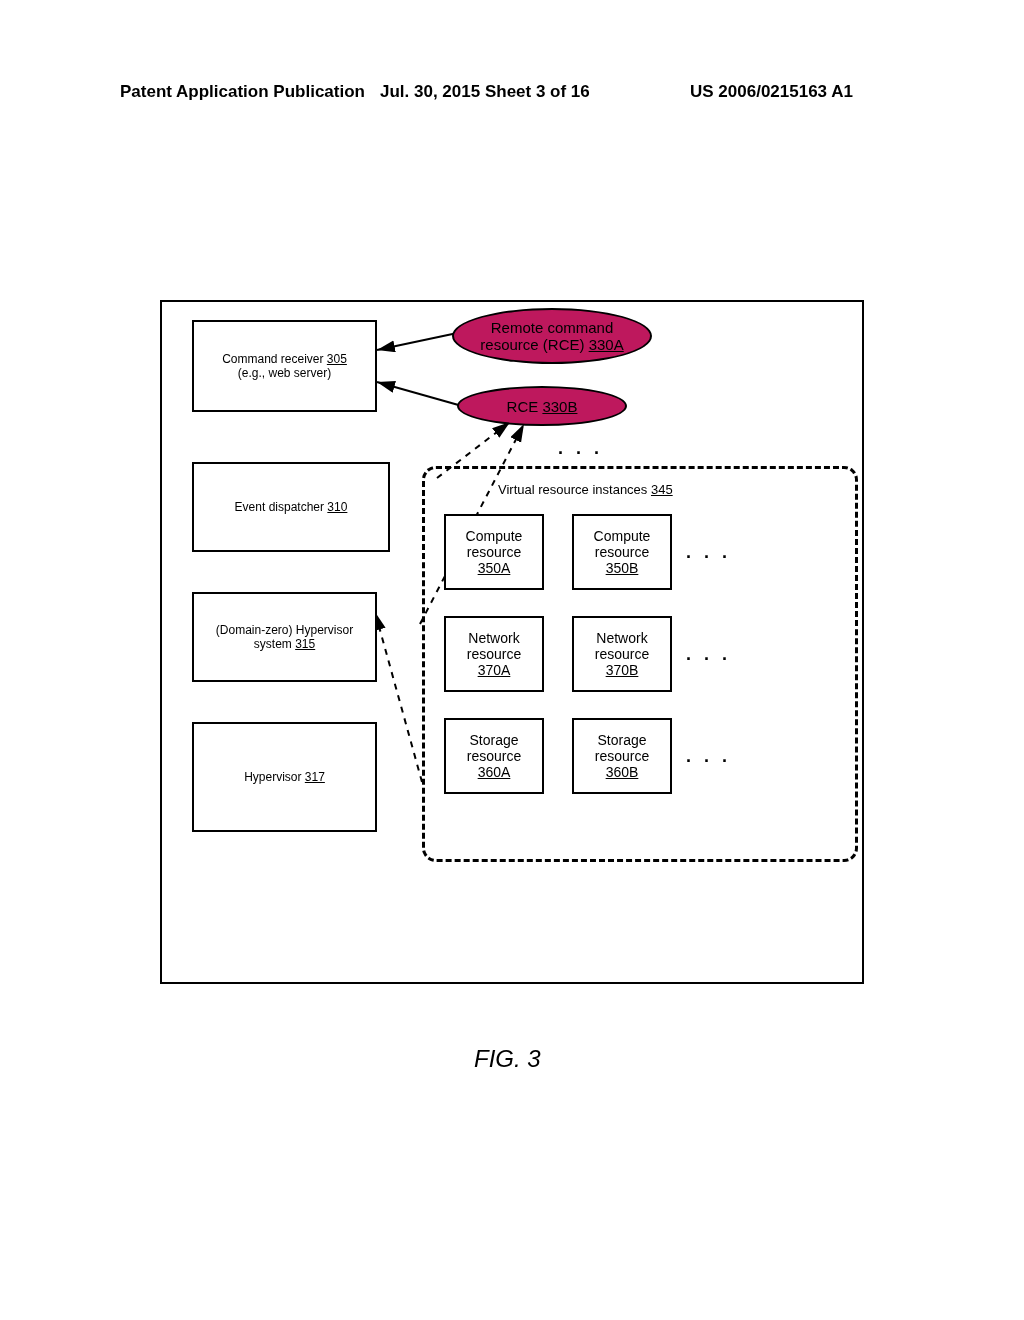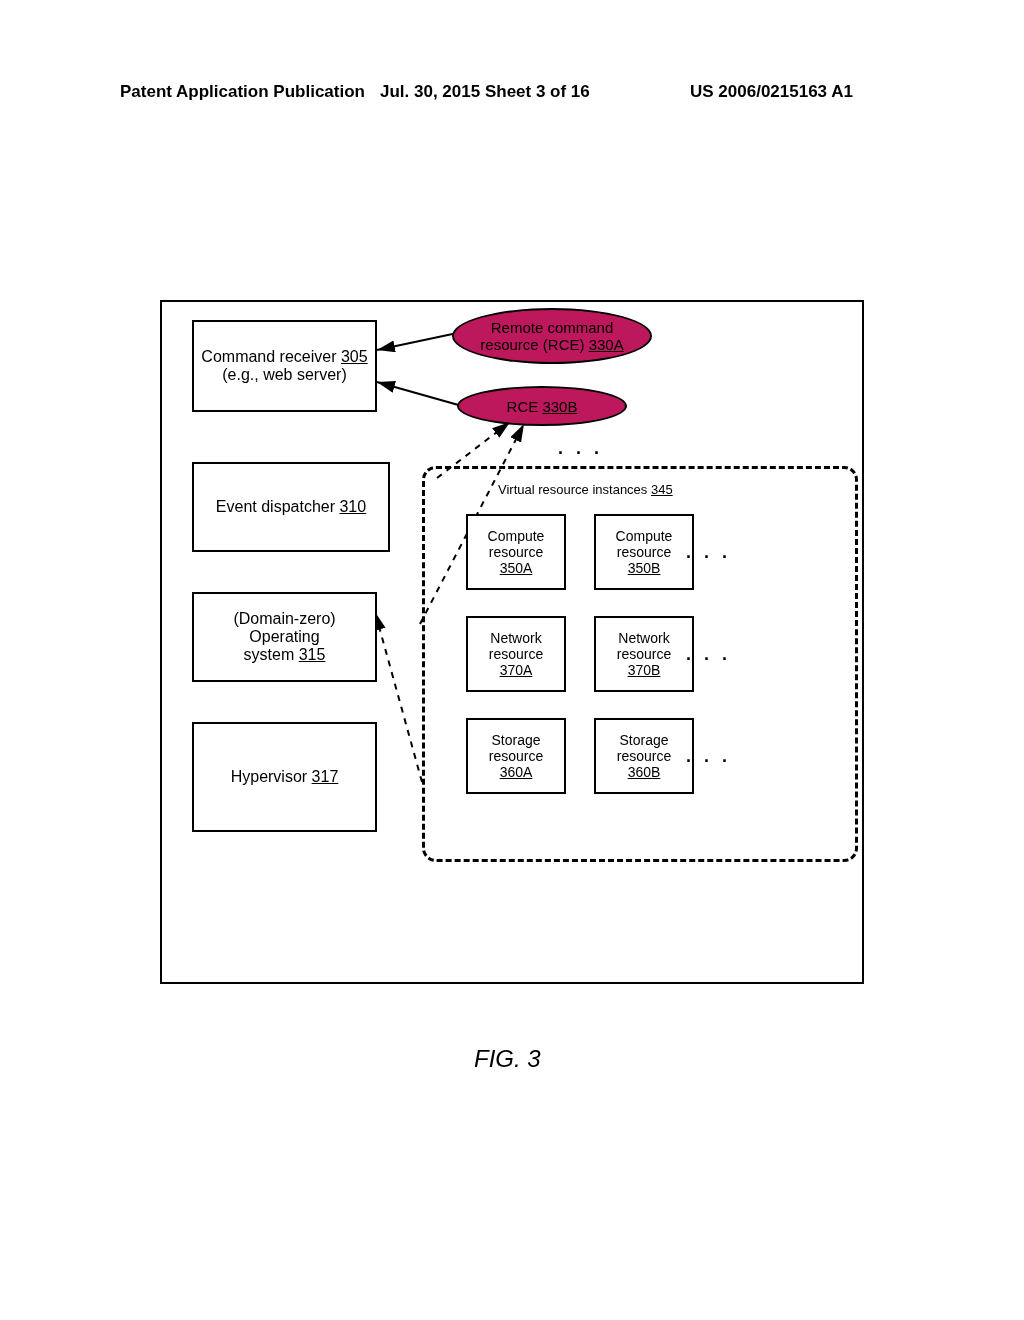--- a/index.html
+++ b/index.html
@@ -28,21 +28,21 @@
     position: absolute;
     left: 160px;
     top: 300px;
     width: 700px;
     height: 680px;
     border: 2px solid #000;
   }
   .box {
     position: absolute;
     border: 2px solid #000;
-    font-size: 16px;
+    font-size: 12px;
     text-align: center;
     display: flex;
     flex-direction: column;
     align-items: center;
     justify-content: center;
     background: #fff;
     padding: 6px;
     box-sizing: border-box;
   }
   .ref { text-decoration: underline; }
@@ -70,21 +70,20 @@
     border: 2px solid #000;
     font-size: 14px;
     text-align: center;
     display: flex;
     flex-direction: column;
     align-items: center;
     justify-content: center;
     background: #fff;
     box-sizing: border-box;
     padding: 2px;
-    margin-left: 22px;
   }
   .dots {
     position: absolute;
     font-size: 18px;
     font-weight: bold;
     letter-spacing: 4px;
   }
   .caption {
     position: absolute;
     font-style: italic;
@@ -141,21 +140,21 @@
   </div>
 
   <div class="box" style="left:30px; top:160px; width:198px; height:90px;">
     <div>
       <span>Event dispatcher</span>
       <span class="ref">310</span>
     </div>
   </div>
 
   <div class="box" style="left:30px; top:290px; width:185px; height:90px;">
-    <div>(Domain-zero) Operating</div>
+    <div>(Domain-zero) Hypervisor</div>
     <div>
       <span>system</span>
       <span class="ref">315</span>
     </div>
   </div>
 
   <div class="box" style="left:30px; top:420px; width:185px; height:110px;">
     <div>
       <span>Hypervisor</span>
       <span class="ref">317</span>

